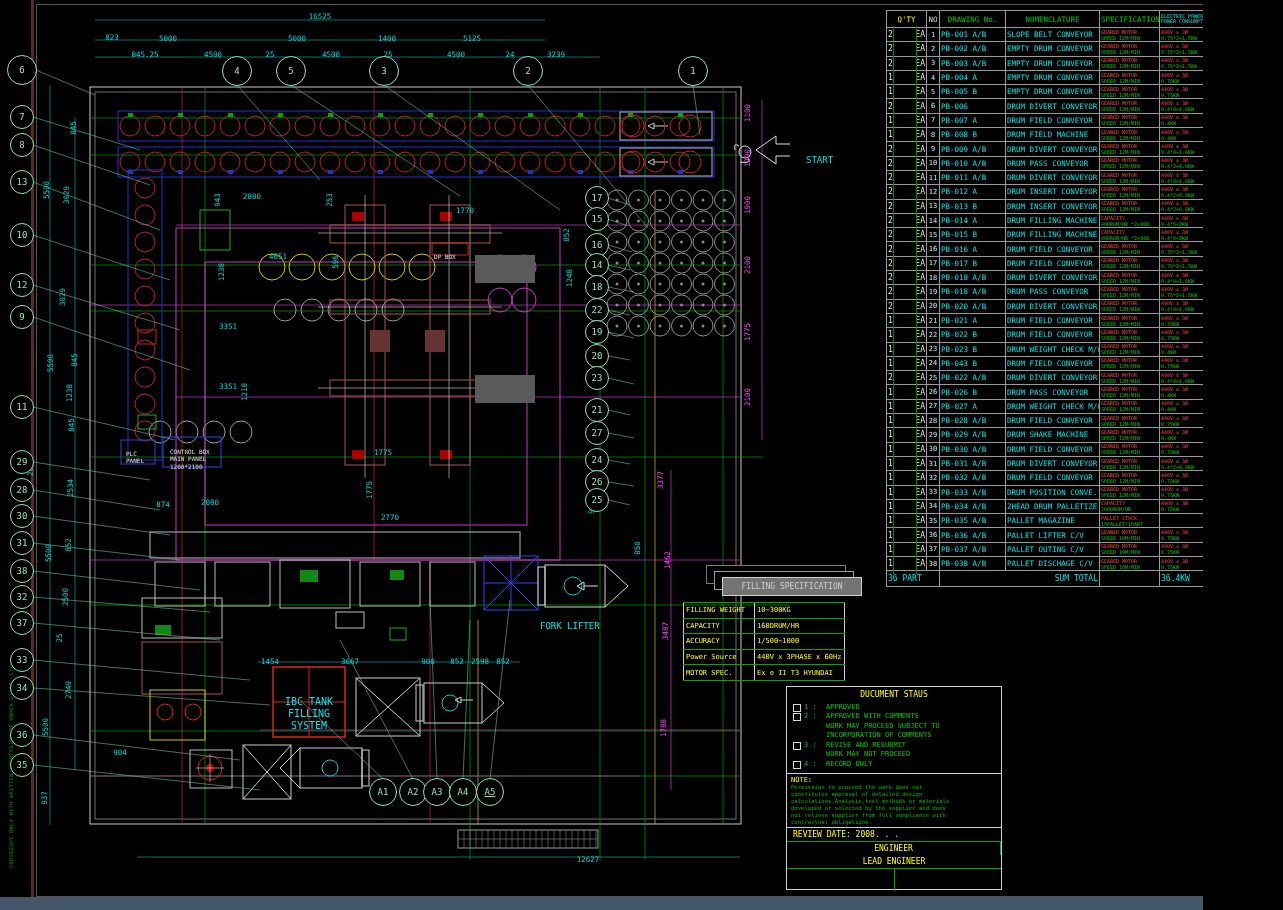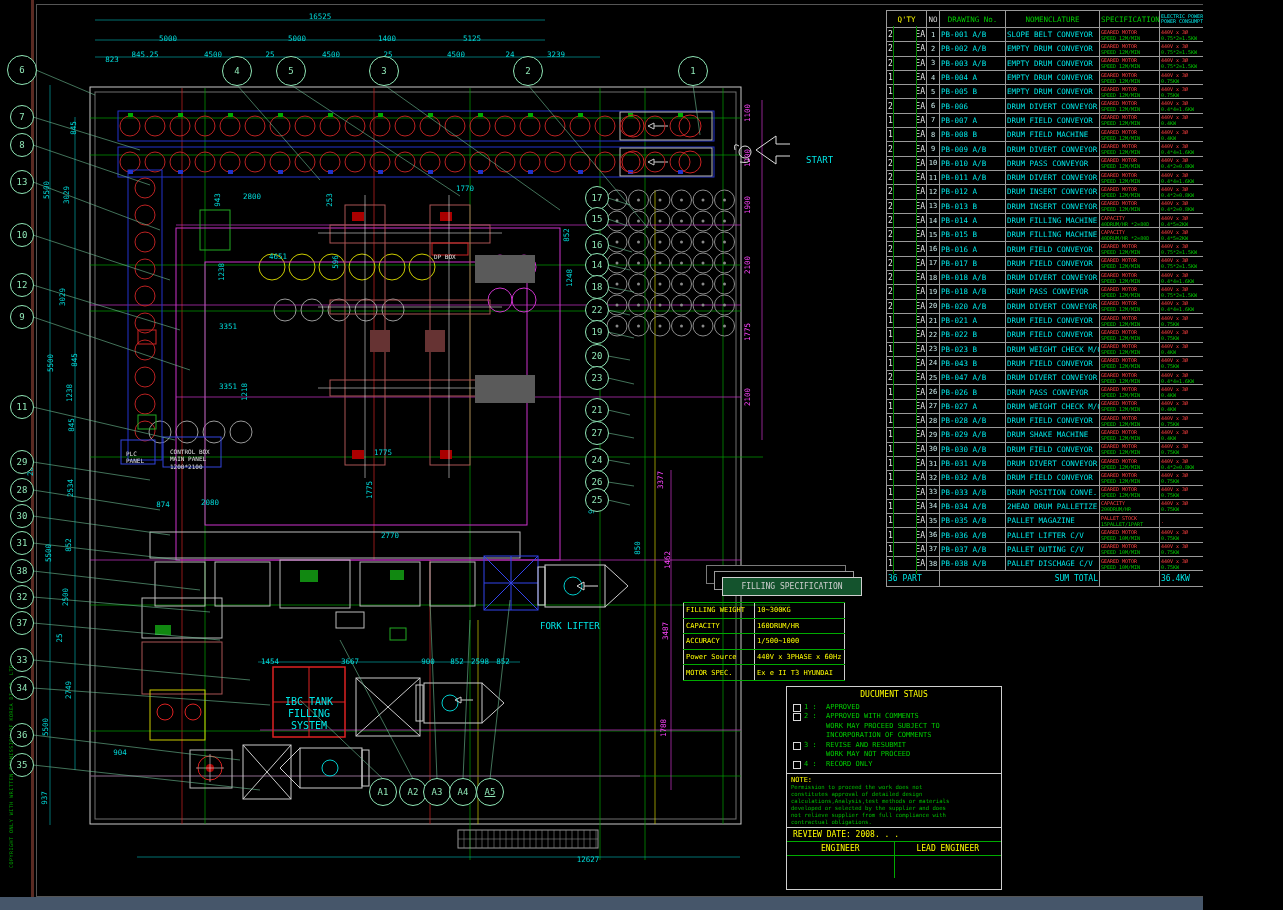--- a/index.html
+++ b/index.html
@@ -40,36 +40,36 @@
   .two .l2{color:#00cc00;}
   #parts tfoot td{font-size:8px;color:#00e6e6;height:15px;}
   .qlines{position:absolute;left:893px;top:26px;width:1px;height:548px;background:#008800;}
   .qlines.b{left:916px;}
   
   #fillspec{position:absolute;left:683px;top:602px;width:162px;border:1px solid #cfcfcf;border-collapse:collapse;}
   #fillspec td{border-top:1px solid #00aa00;border-bottom:1px solid #00aa00;font-size:7px;color:#ffff00;
      padding:1px 2px;height:12.6px;white-space:nowrap;}
   #fillspec td.v{border-left:1px solid #cfcfcf;}
   .fs-title{position:absolute;left:722px;top:577px;width:138px;height:17px;border:1px solid #cfcfcf;
-     background:#14532d;color:#cfcfcf;font-size:8px;display:flex;align-items:center;justify-content:center;z-index:3;}
+     background:#737373;color:#cfcfcf;font-size:8px;display:flex;align-items:center;justify-content:center;z-index:3;}
   .fs-sh1{position:absolute;left:714px;top:571px;width:138px;height:17px;border:1px solid #9a9a9a;background:#000;z-index:2;}
   .fs-sh2{position:absolute;left:706px;top:565px;width:138px;height:17px;border:1px solid #7a7a7a;background:#000;z-index:1;}
   
   #docstat{position:absolute;left:786px;top:686px;width:214px;height:202px;border:1px solid #cfcfcf;}
   .ds-title{color:#ffff00;font-size:8px;text-align:center;margin-top:3px;}
   .ds-items{margin:4px 4px 0 6px;}
   .ds-line{display:flex;font-size:7px;color:#00cc00;line-height:1.35;}
   .dsbox{visibility:hidden;width:6px;height:6px;border:1px solid #d8d8d8;display:inline-block;margin:1px 3px 0 0;flex:none;}
   .hasbox .dsbox{visibility:visible;}
   .dsnum{width:22px;flex:none;}
   .ds-note{border-top:1px solid #cfcfcf;margin-top:4px;padding:2px 4px 1px 4px;}
   .ds-note-title{color:#ffff00;font-size:7px;}
   .ds-note-line{color:#00bb00;font-size:5.6px;line-height:1.25;}
   .ds-review{border-top:1px solid #cfcfcf;color:#ffff00;font-size:8px;padding:2px 6px;}
-  .ds-engrow{display:flex;border-top:1px solid #00aa00;}
+  .ds-engrow{display:flex;border-top:1px solid #00aa00;flex-direction:column;}
   .ds-engrow>div{flex:1;color:#ffff00;font-size:8px;text-align:center;padding:2px 0;border-right:1px solid #00aa00;}
   .ds-engrow>div:last-child{border-right:none;}
   .ds-blank{height:22px;border-top:1px solid #00aa00;display:flex;}
   .ds-blank>div{flex:1;border-right:1px solid #00aa00;}
   .ds-blank>div:last-child{border-right:none;}
 </style>
 </head>
 <body>
 
 <div id="sheet">
@@ -519,21 +519,21 @@
       </div>
 
       <div class="dim" style="left: 387px; top: 39px;">
         <span>1400</span>
       </div>
 
       <div class="dim" style="left: 472px; top: 39px;">
         <span>5125</span>
       </div>
 
-      <div class="dim" style="left: 112px; top: 60px;">
+      <div class="dim" style="left: 112px; top: 38px;">
         <span>823</span>
       </div>
 
       <div class="dim" style="left: 145px; top: 55px;">
         <span>845.25</span>
       </div>
 
       <div class="dim" style="left: 213px; top: 55px;">
         <span>4500</span>
       </div>
@@ -639,21 +639,21 @@
       </div>
 
       <div class="dim" style="left: 252px; top: 197px;">
         <span>2800</span>
       </div>
 
       <div class="dim vert" style="left: 330px; top: 200px;">
         <span>253</span>
       </div>
 
-      <div class="dim" style="left: 465px; top: 189px;">
+      <div class="dim" style="left: 465px; top: 211px;">
         <span>1770</span>
       </div>
 
       <div class="dim" style="left: 278px; top: 257px;">
         <span>4651</span>
       </div>
 
       <div class="dim vert" style="left: 222px; top: 272px;">
         <span>1238</span>
       </div>
@@ -683,21 +683,21 @@
       </div>
 
       <div class="dim" style="left: 383px; top: 453px;">
         <span>1775</span>
       </div>
 
       <div class="dim vert" style="left: 370px; top: 490px;">
         <span>1775</span>
       </div>
 
-      <div class="dim" style="left: 390px; top: 536px;">
+      <div class="dim" style="left: 390px; top: 518px;">
         <span>2770</span>
       </div>
 
       <div class="dim vert" style="left: 592px; top: 505px;">
         <span>9025</span>
       </div>
 
       <div class="dim" style="left: 163px; top: 505px;">
         <span>874</span>
       </div>
@@ -1588,21 +1588,21 @@
         </tr>
 
         <tr>
           <td class="c-qty">
             <div class="qwrap">
               <span>2</span>
               <span class="ea">EA</span>
             </div>
           </td>
           <td class="c-no">25</td>
-          <td class="c-dwg">PB-047 A/B</td>
+          <td class="c-dwg">PB-022 A/B</td>
           <td class="c-nom">DRUM DIVERT CONVEYOR</td>
           <td class="two">
             <div class="l1">GEARED MOTOR</div>
             <div class="l2">SPEED 12M/MIN</div>
           </td>
           <td class="two">
             <div class="l1">440V x 3Ø</div>
             <div class="l2">0.4*4=1.6KW</div>
           </td>
           <td class="two">

